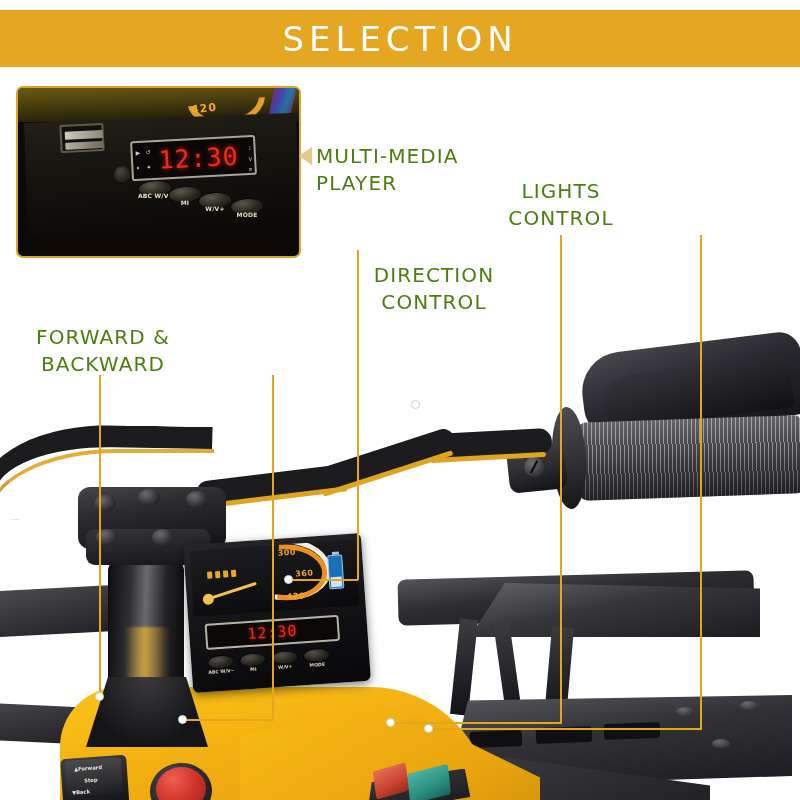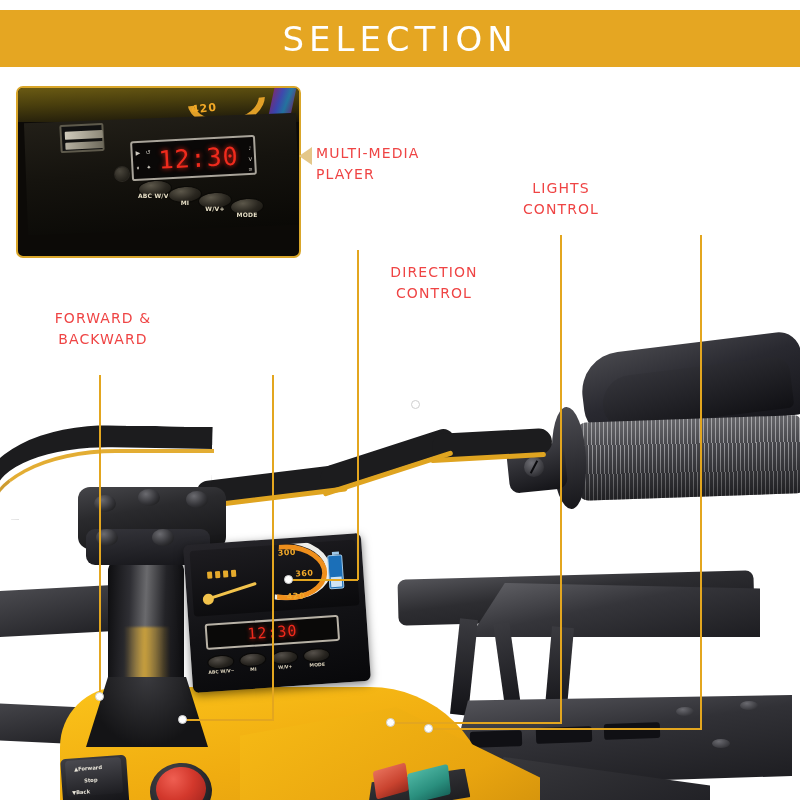--- a/index.html
+++ b/index.html
@@ -112,21 +112,21 @@
     border:1px solid #0b0a07;
   }
   .inset-btnlabel {
     position:absolute; color:#e7dfc6; font-size:6px; line-height:1.05;
     text-align:center; font-family:"DejaVu Sans", sans-serif;
     font-weight:bold; letter-spacing:.2px; white-space:nowrap;
   }
 
   
   .callout {
-    position:absolute; color:#ef4444; font-size:14px; line-height:21px;
+    position:absolute; color:#4d7c0f; font-size:20px; line-height:27px;
     letter-spacing:1.1px; text-align:center; white-space:pre-line;
     font-family:"DejaVu Sans", sans-serif;
   }
   
   .lead {
     position:absolute; background:#e3a61f;
   }
   .lead-v { width:2px; }
   .lead-h { height:2px; }
   .dot {
@@ -602,17 +602,17 @@
   <div class="callout" style="left:316px;top:143px;width:150px;text-align:left;">MULTI-MEDIA
 PLAYER</div>
 
   <div class="callout" style="left:496px;top:178px;width:130px;">LIGHTS
 CONTROL</div>
 
 
   <div class="callout" style="left:368px;top:262px;width:132px;">DIRECTION
 CONTROL</div>
 
-  <div class="callout" style="left:34px;top:308px;width:138px;">FORWARD &amp;
+  <div class="callout" style="left:34px;top:324px;width:138px;">FORWARD &amp;
 BACKWARD</div>
 
 
 </div>
 
 </body></html>

